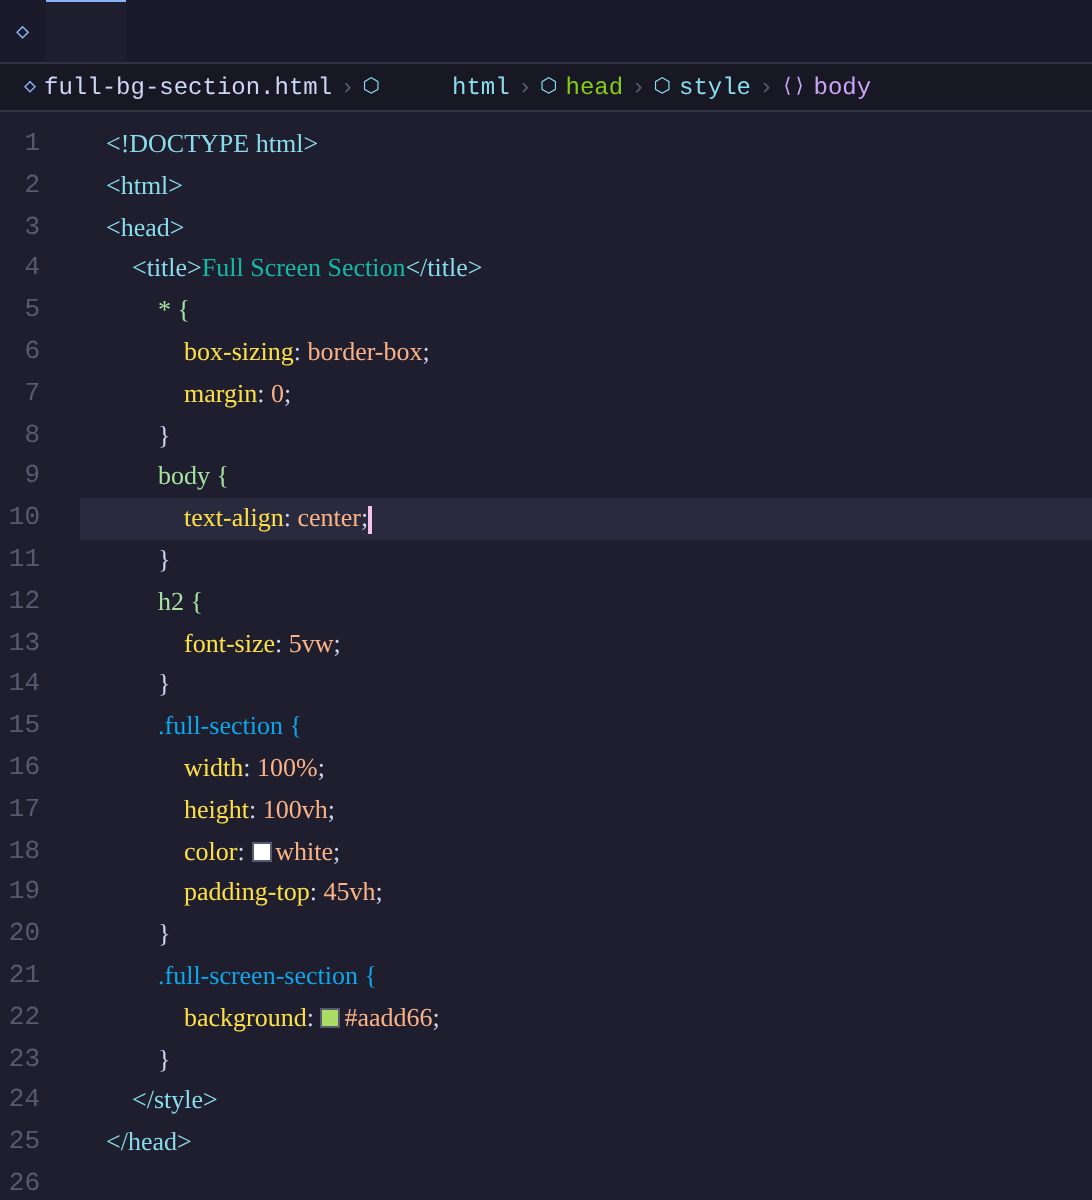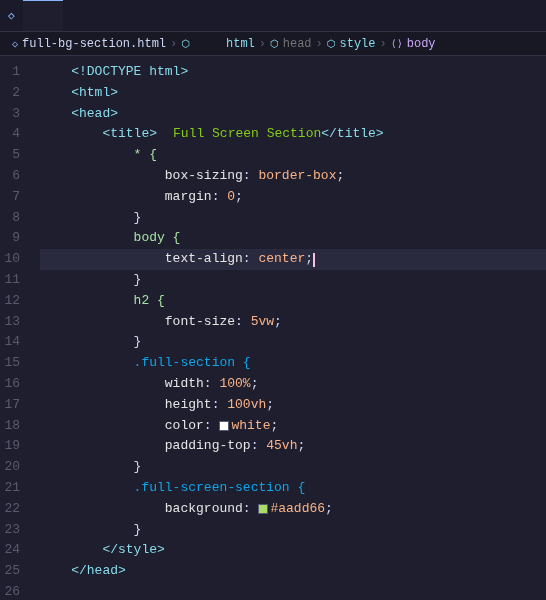--- a/index.html
+++ b/index.html
@@ -88,40 +88,41 @@
     .line-numbers div {
       padding-right: 8px;
     }
 
     .code-content {
       background-color: #1e1e2e;
       flex: 1;
       padding: 6px 0 16px 4px;
       overflow: auto;
       line-height: 1.6;
+      font-family: Liberation Serif, serif;
     }
 
     .code-line {
       white-space: pre;
       display: flex;
       align-items: center;
       min-height: 20.8px;
     }
 
     .code-line.active-line {
       background-color: #2a2a3e;
     } 
     .tag { color: #89dceb; } 
     .punct { color: #cdd6f4; } 
-    .prop { color: #e5e5e5; } 
+    .prop { color: #fde047; } 
     .val { color: #fab387; } 
     .sel { color: #a6e3a1; }
     .class-sel { color: #0ea5e9; } 
     .num { color: #fab387; }
-    .text-white { color: #84cc16; margin-left: 16px; } 
+    .text-white { color: #14b8a6; } 
 
     .color-swatch {
       display: inline-block;
       width: 10px;
       height: 10px;
       vertical-align: middle;
       margin-right: 2px;
     }
 
     .cursor {
@@ -164,21 +165,21 @@
 </div>
 
 <div class="breadcrumb">
   <span class="bc-icon">◇</span>
   <span style="color:#cdd6f4;">full-bg-section.html</span>
   <span class="breadcrumb-sep"> › </span>
   <span class="bc-arrow">⬡</span>
   <span style="color:#89dceb;margin-left:32px;"> html</span>
   <span class="breadcrumb-sep"> › </span>
   <span class="bc-arrow">⬡</span>
-  <span style="color:#737373;font-family:Liberation Mono, monospace;"> head</span>
+  <span style="color:#84cc16;font-family:Liberation Mono, monospace;"> head</span>
   <span class="breadcrumb-sep"> › </span>
   <span class="bc-arrow">⬡</span>
   <span style="color:#89dceb;"> style</span>
   <span class="breadcrumb-sep"> › </span>
   <span class="bc-arrow" style="color:#cba6f7;">⟨⟩</span>
   <span style="color:#cba6f7;"> body</span>
 </div>
 
 <div class="code-area">
   <div class="line-numbers" id="lineNums">

